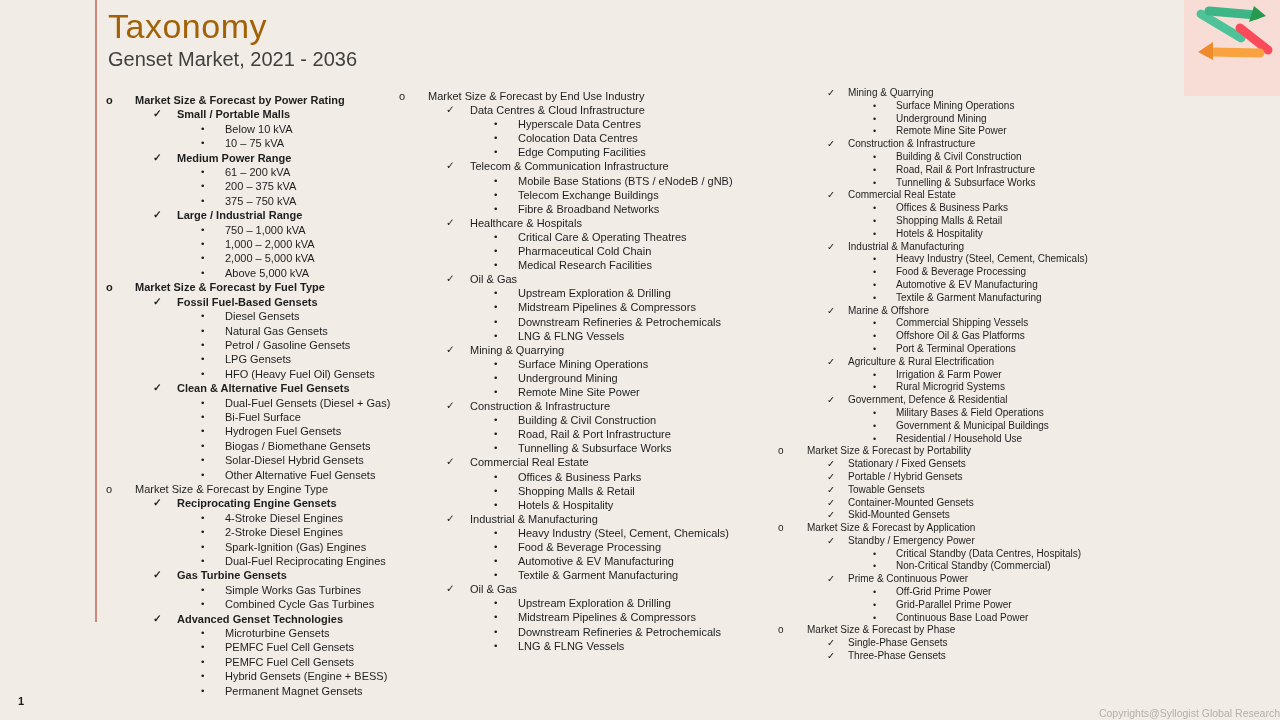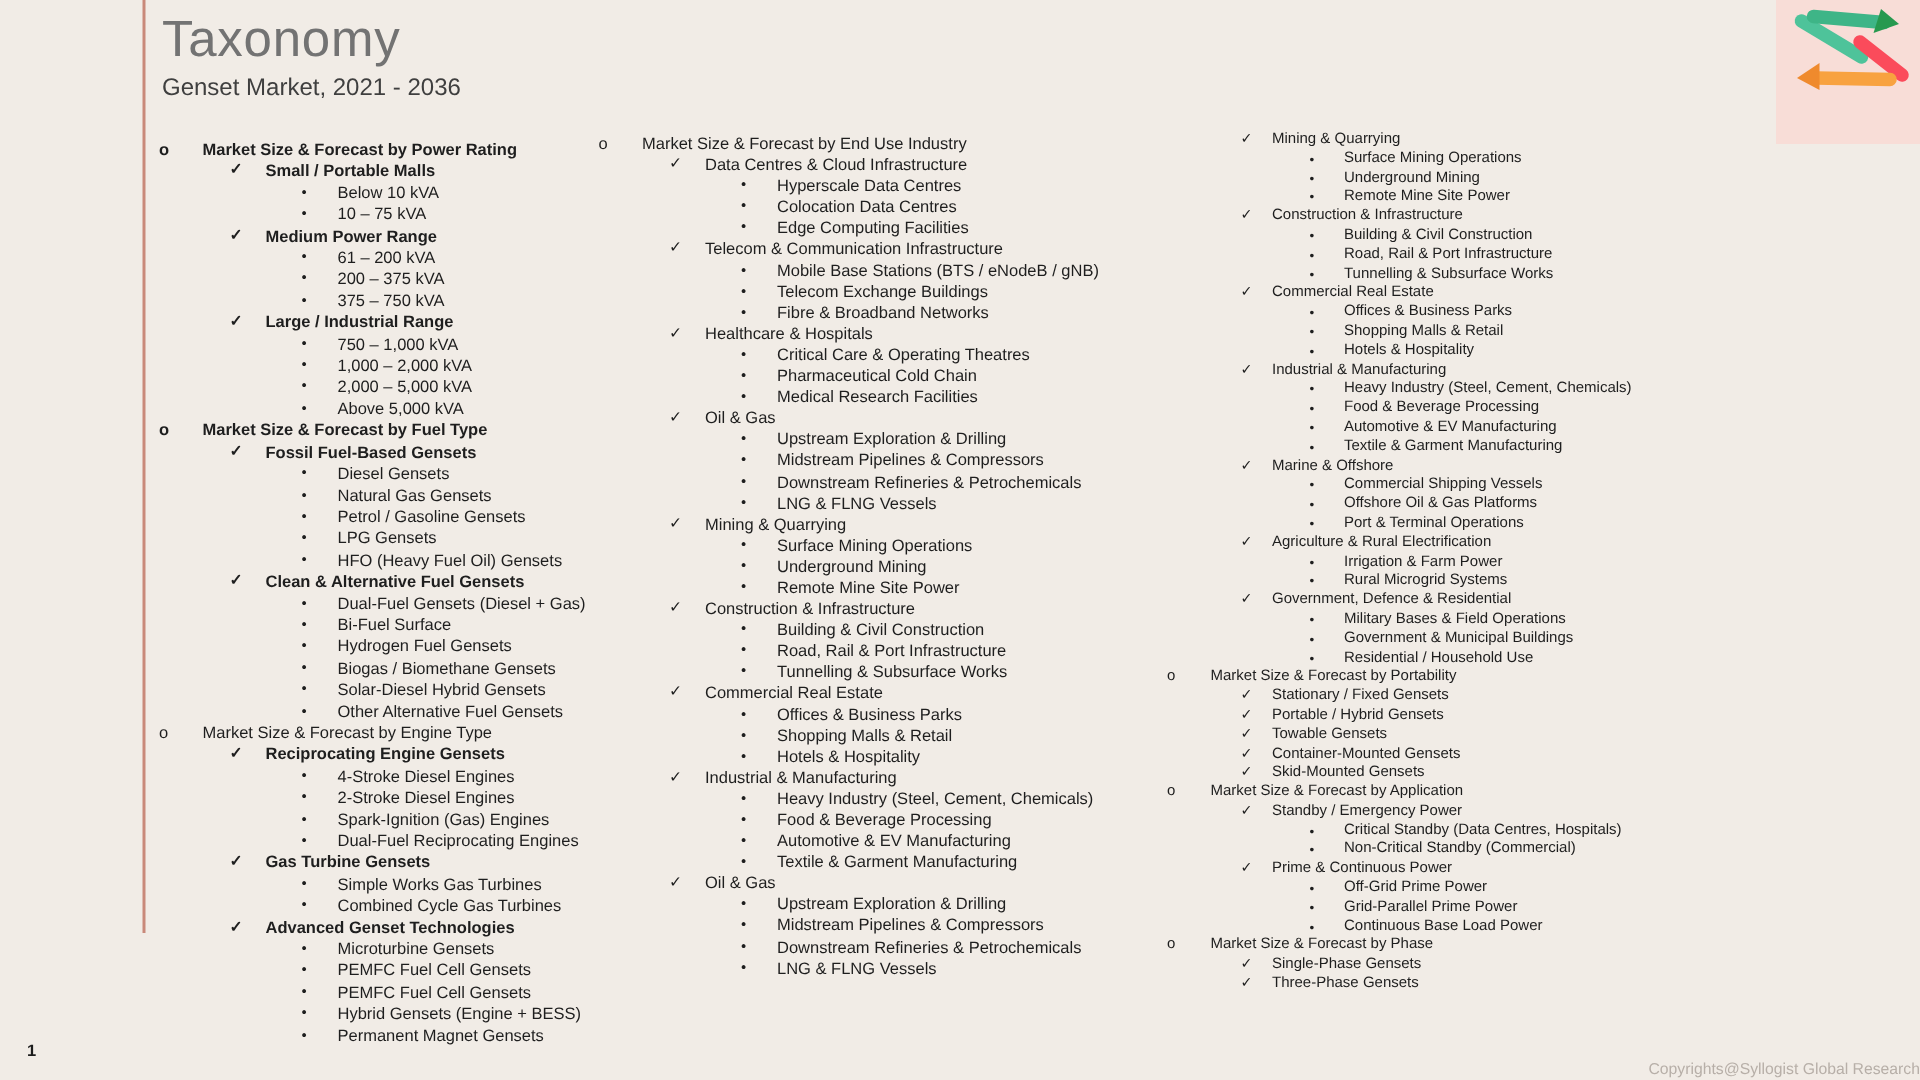--- a/index.html
+++ b/index.html
@@ -4,22 +4,22 @@
 <style>
   html,body{margin:0;padding:0}
   body{
     width:1280px;height:720px;position:relative;overflow:hidden;
     background:#f1ece6;color:#1e1e1e;
     font-family:"Liberation Sans",sans-serif;
     -webkit-font-smoothing:antialiased;
   }
   .vline{position:absolute;left:95px;top:0;width:2px;height:622px;background:#c9897a}
   .titleblock{position:absolute;left:108px;top:7px}
-  .title{font-size:34px;font-weight:400;color:#737373;letter-spacing:.5px;line-height:38px}
-  .subtitle{font-size:16px;font-weight:400;color:#3f3f3f;line-height:24px;margin-top:2px}
+  .title{font-size:34px;font-weight:400;color:#a16207;letter-spacing:.5px;line-height:38px}
+  .subtitle{font-size:20px;font-weight:400;color:#3f3f3f;line-height:24px;margin-top:2px}
 
   .logo{position:absolute;right:0;top:0;width:96px;height:96px;background:#f8ddd7}
   .logo svg{display:block}
 
   .col{position:absolute}
   .col1{left:100px;top:93px;width:318px;font-size:11px;line-height:14.4px}
   .col2{left:393px;top:89px;width:343px;font-size:11px;line-height:14.1px}
   .col3{left:772px;top:87px;width:440px;font-size:10px;line-height:12.8px}
 
   .row{position:relative}

